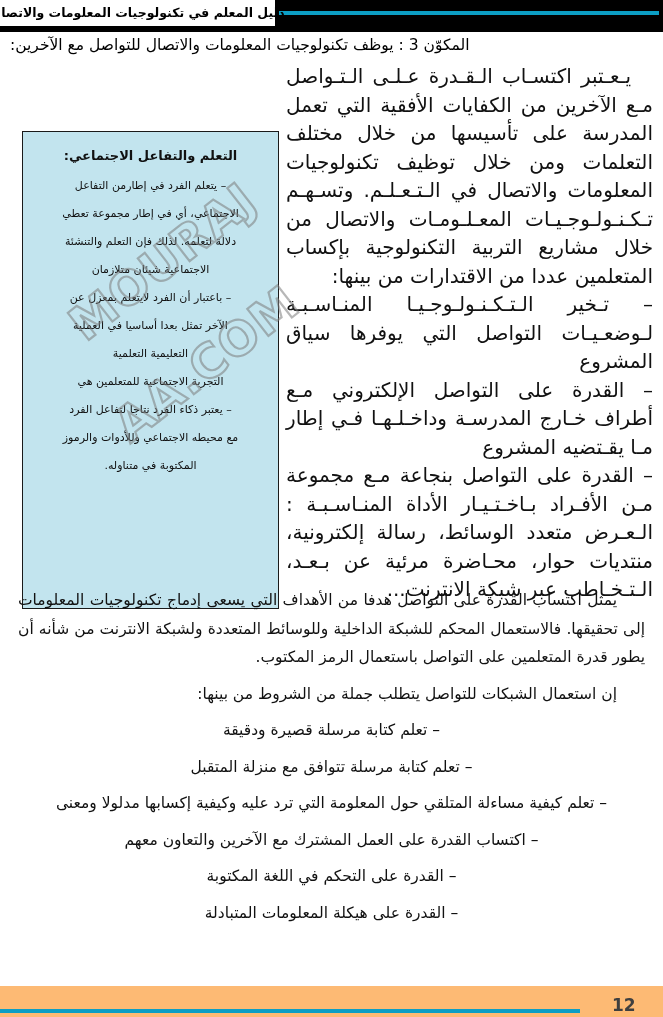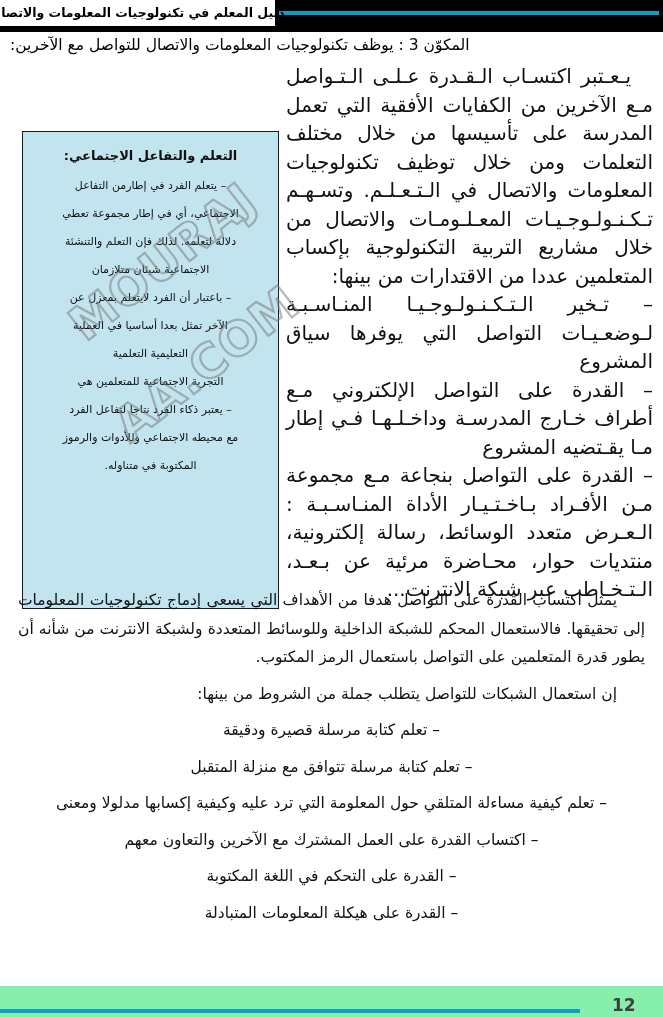--- a/index.html
+++ b/index.html
@@ -160,21 +160,21 @@
     text-align-last: center;
   }
 
   
   .footer-band {
     position: absolute;
     left: 0;
     bottom: 0;
     width: 663px;
     height: 31px;
-    background: #86efac;
+    background: #fdba74;
   }
   .footer-rule {
     position: absolute;
     left: 0;
     bottom: 4px;
     width: 580px;
     height: 4px;
     background: #0c9ec4;
   }
   .page-number {

